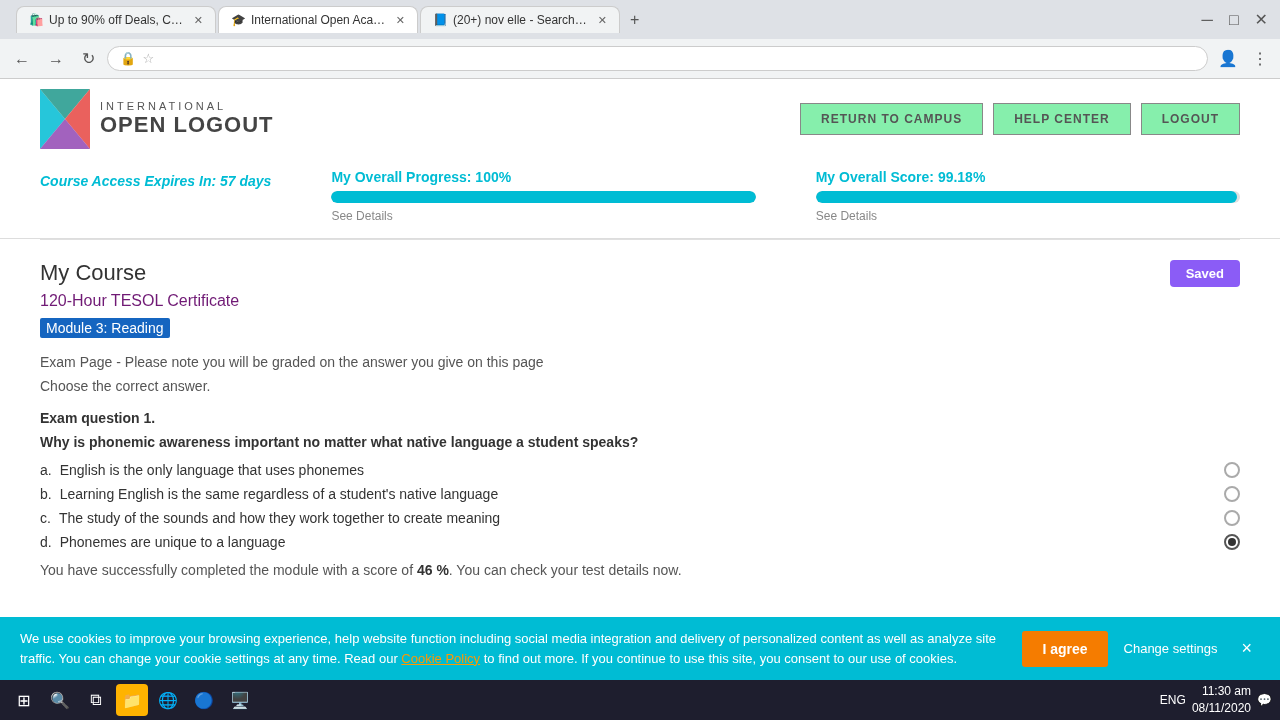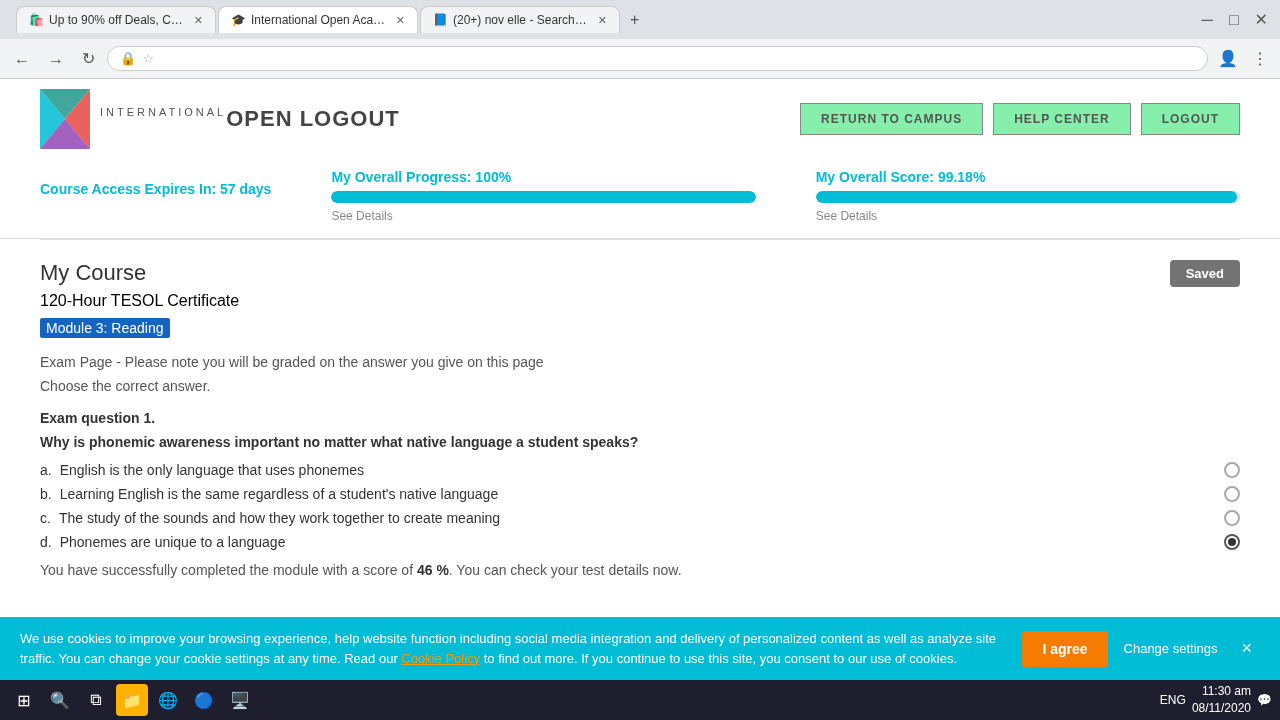--- a/index.html
+++ b/index.html
@@ -22,43 +22,43 @@
     .browser-toolbar-right { display: flex; align-items: center; gap: 6px; }
     .browser-icon-btn { background: none; border: none; cursor: pointer; font-size: 16px; color: #555; padding: 4px; }
 
     
     .page-content { background: #fff; }
 
     
     .site-header { display: flex; align-items: center; justify-content: space-between; padding: 10px 40px; border-bottom: none; }
     .site-logo { display: flex; align-items: center; gap: 10px; }
     .logo-icon { width: 50px; height: 60px; }
-    .logo-text { display: flex; flex-direction: row; }
+    .logo-text { display: flex; flex-direction: column; }
     .logo-text-top { font-size: 11px; letter-spacing: 3px; color: #555; }
     .logo-text-bottom { font-size: 22px; font-weight: bold; color: #444; letter-spacing: 1px; }
     .header-buttons { display: flex; gap: 10px; }
     .header-btn { padding: 8px 20px; border: 1.5px solid #888; background: #86efac; font-size: 12px; cursor: pointer; letter-spacing: 1px; font-weight: 600; color: #555; }
 
     
     .progress-section { display: flex; align-items: flex-start; padding: 10px 40px 15px 40px; border-bottom: 1px solid #ddd; gap: 60px; }
-    .course-access { font-size: 14px; color: #555; min-width: 220px; margin-top: 12px; }
+    .course-access { font-size: 14px; color: #555; min-width: 220px; margin-top: 4px; font-style: italic; }
     .course-access span { color: #00bcd4; font-weight: bold; }
     .progress-block { flex: 1; }
     .progress-label { font-size: 14px; color: #555; margin-bottom: 6px; }
     .progress-label span { color: #00bcd4; font-weight: bold; }
     .progress-bar-bg { background: #e0e0e0; height: 12px; border-radius: 6px; overflow: hidden; margin-bottom: 4px; }
     .progress-bar-fill { height: 100%; border-radius: 6px; }
     .progress-bar-fill.blue { background: #00bcd4; }
     .see-details { font-size: 12px; color: #888; cursor: pointer; text-align: center; }
 
     
     .main-content { padding: 20px 40px; }
-    .saved-badge { float: right; background: #737373; color: white; padding: 6px 16px; font-size: 13px; font-weight: bold; border-radius: 4px; }
+    .saved-badge { float: right; background: #8b5cf6; color: white; padding: 6px 16px; font-size: 13px; font-weight: bold; border-radius: 4px; }
     .course-title { font-size: 22px; font-weight: 300; color: #333; margin-bottom: 4px; }
-    .course-subtitle { font-size: 16px; color: #000000; margin-bottom: 8px; }
+    .course-subtitle { font-size: 16px; color: #701a75; margin-bottom: 8px; }
     .module-badge { display: inline-block; background: #1565c0; color: white; padding: 2px 6px; font-size: 14px; border-radius: 2px; margin-bottom: 16px; cursor: pointer; }
 
     .exam-note { font-size: 14px; color: #555; margin-bottom: 8px; }
     .choose-answer { font-size: 14px; color: #555; margin-bottom: 16px; }
 
     .question-header { font-size: 14px; font-weight: bold; color: #333; margin-bottom: 8px; }
     .question-text { font-size: 14px; font-weight: bold; color: #333; margin-bottom: 12px; }
 
     .answer-option { display: flex; align-items: center; justify-content: space-between; margin-bottom: 8px; }
     .answer-left { display: flex; align-items: center; gap: 8px; font-size: 14px; color: #333; }

